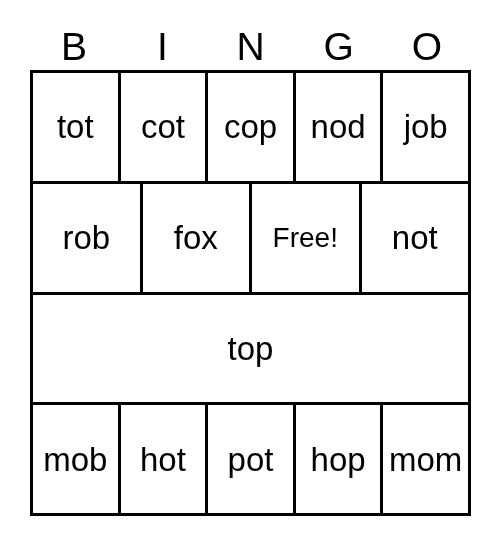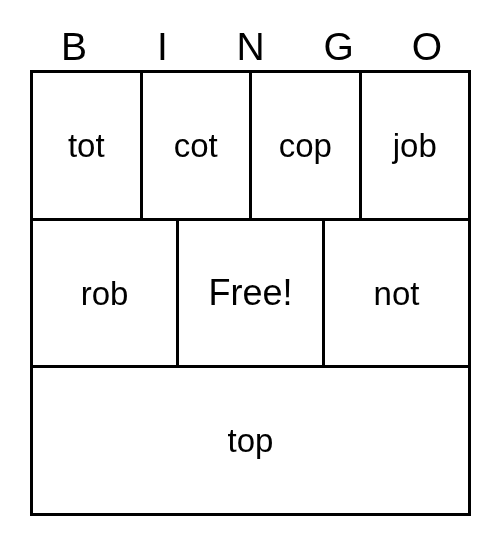--- a/index.html
+++ b/index.html
@@ -78,21 +78,21 @@
     overflow: hidden;
   }
   .cell-text {
     font-size: 33px;
     line-height: 1;
     color: #000000;
     white-space: nowrap;
     user-select: none;
   }
   .grid-cell.free .cell-text {
-    font-size: 36px;
+    font-size: 28px;
   }
 </style>
 </head>
 <body>
 
 <div id="bingo-card">
 
   <div id="header-row">
     <div class="header-cell">B</div>
     <div class="header-cell">I</div>
@@ -107,38 +107,61 @@
       <div class="grid-cell">
           <span class="cell-text">tot</span>
         </div>
       <div class="grid-cell">
           <span class="cell-text">cot</span>
         </div>
       <div class="grid-cell">
           <span class="cell-text">cop</span>
         </div>
       <div class="grid-cell">
+          <span class="cell-text">nod</span>
+        </div>
+      <div class="grid-cell">
           <span class="cell-text">job</span>
         </div>
     </div>
 
 
     <div class="grid-row">
       <div class="grid-cell">
           <span class="cell-text">rob</span>
+        </div>
+      <div class="grid-cell">
+          <span class="cell-text">fox</span>
         </div>
       <div class="grid-cell free">
           <span class="cell-text">Free!</span>
         </div>
       <div class="grid-cell">
           <span class="cell-text">not</span>
         </div>
     </div>
 
     <div class="grid-row">
       <div class="grid-cell">
           <span class="cell-text">top</span>
         </div>
     </div>
 
+    <div class="grid-row">
+      <div class="grid-cell">
+          <span class="cell-text">mob</span>
+        </div>
+      <div class="grid-cell">
+          <span class="cell-text">hot</span>
+        </div>
+      <div class="grid-cell">
+          <span class="cell-text">pot</span>
+        </div>
+      <div class="grid-cell">
+          <span class="cell-text">hop</span>
+        </div>
+      <div class="grid-cell">
+          <span class="cell-text">mom</span>
+        </div>
+    </div>
 
   </div>
 </div>
 
 </body></html>

